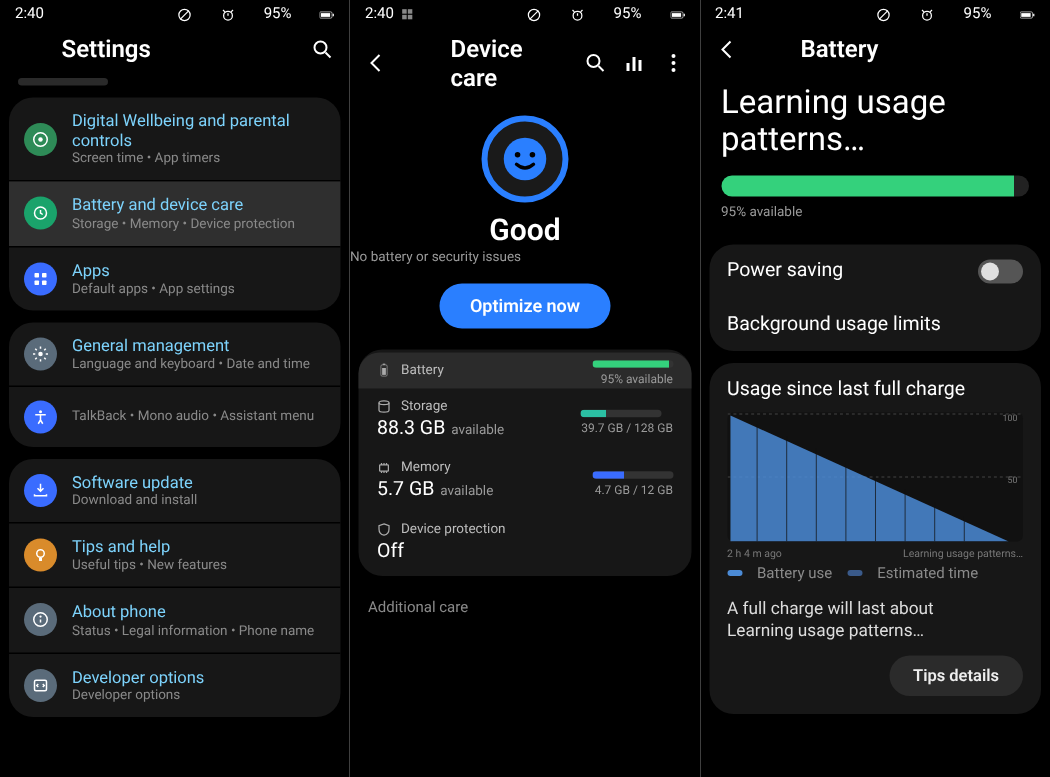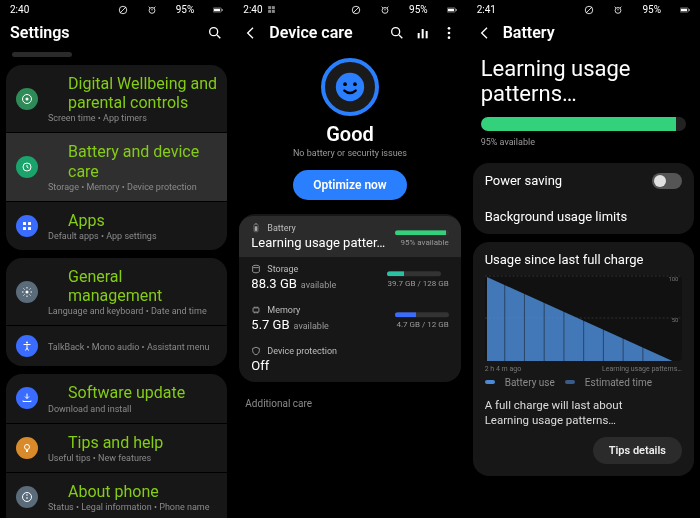--- a/index.html
+++ b/index.html
@@ -33,20 +33,21 @@
   .header {
     display: flex;
     align-items: center;
     padding: 6px 10px 10px;
     gap: 10px;
   }
   .header .title {
     font-size: 16px;
     font-weight: 600;
     flex: 1;
+    margin-left: 31px;
   }
   .header svg, .icon-btn svg { width: 16px; height: 16px; }
   .icon-btn { display: flex; align-items: center; justify-content: center; color: #fff; }
   .search-blob {
     width: 60px; height: 5px; border-radius: 3px;
     background: #2a2a2a;
     margin: 0 0 8px 12px;
   }
   
   .sg-group {
@@ -62,33 +63,33 @@
     gap: 10px;
   }
   .sg-item.highlight { background: #2f2f2f; }
   .sg-icon {
     width: 22px; height: 22px; border-radius: 50%;
     display: flex; align-items: center; justify-content: center;
     flex-shrink: 0;
   }
   .sg-icon svg { width: 12px; height: 12px; }
   .sg-text { flex: 1; min-width: 0; }
-  .sg-title { font-size: 16px; color: #84cc16; line-height: 1.2; margin-left: 20px; }
+  .sg-title { font-size: 11px; color: #7dd3fc; line-height: 1.2; }
   .sg-sub { font-size: 9px; color: #8a8a8a; margin-top: 1px; white-space: nowrap; overflow: hidden; text-overflow: ellipsis; }
   .sg-div { height: 1px; background: #000; margin: 0; }
   
   .face-ring {
     width: 58px; height: 58px; border-radius: 50%;
     border: 4px solid #2a7fff;
     background: #1a1a1a;
     display: flex; align-items: center; justify-content: center;
     margin: 6px auto 6px;
   }
   .dc-good { text-align: center; font-size: 20px; font-weight: 600; margin-top: 2px;}
-  .dc-sub  { text-align: center; font-size: 9px; color: #9a9a9a; margin-top: 2px;}
+  .dc-sub  { font-size: 9px; color: #9a9a9a; margin-top: 2px;}
   .dc-btn {
     background: #2a7fff; color: #ffffff; border-radius: 18px;
     padding: 8px 20px; font-size: 12px; font-weight: 600;
     width: fit-content; margin: 12px auto 14px;
   }
   .dc-card {
     background: #171717; border-radius: 16px; margin: 0 6px 8px; padding: 2px 0;
   }
   .dc-row { padding: 7px 12px; position: relative; }
   .dc-row.hl { background: #2b2b2b; border-radius: 14px 14px 0 0;}
@@ -380,23 +381,20 @@
   <div class="dc-card">
 
     <div class="dc-row hl">
       <div class="dc-row-hdr">
           <svg viewBox="0 0 24 24" fill="#aaa">
             <rect x="7" y="3" width="10" height="18" rx="2" fill="none" stroke="#aaa"></rect>
             <rect x="10" y="1" width="4" height="2"></rect>
             <rect x="9" y="8" width="6" height="11"></rect>
           </svg>
           <span>Battery</span>
-        </div>
-      <div class="dc-row-main">
-          <span>Learning usage patter…</span>
         </div>
       <div class="dc-row-right">
         <div class="dc-bar">
             <div style="width:95%;background:#34d17c"></div>
           </div>
         <div class="dc-mini">95% available</div>
       </div>
     </div>
 
     <div class="dc-row">

